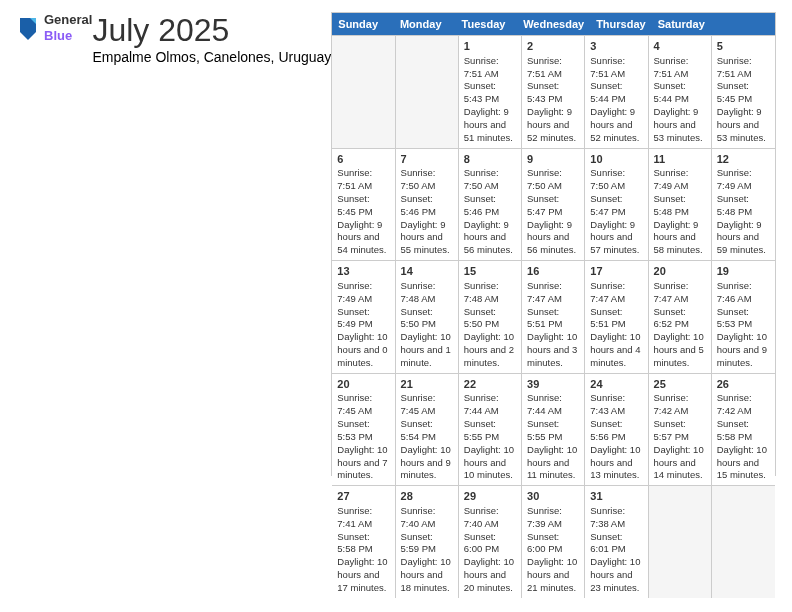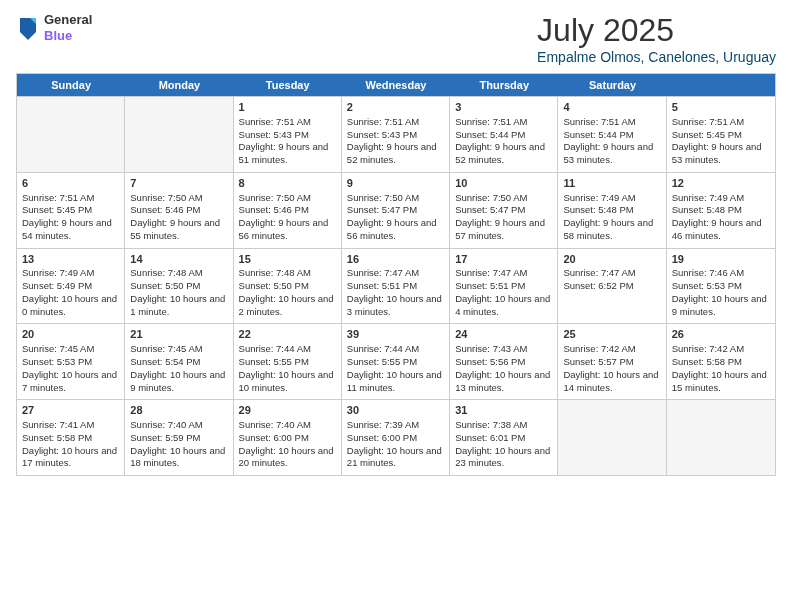--- a/index.html
+++ b/index.html
@@ -8,21 +8,21 @@
       height: 612px;
       font-family: Arial, sans-serif;
       background: #fff;
       overflow: hidden;
     }
     .page {
       width: 792px;
       height: 496px;
       padding: 12px 16px 20px 16px;
       display: flex;
-      flex-direction: column;
+      flex-direction: row;
     }
     .header {
       display: flex;
       justify-content: space-between;
       align-items: flex-start;
       margin-bottom: 8px;
     }
     .logo {
       display: flex;
       align-items: center;
@@ -44,39 +44,39 @@
     .title-block {
       text-align: left;
     }
     .main-title {
       font-size: 32px;
       color: #333;
       font-weight: normal;
     }
     .subtitle {
       font-size: 14px;
-      color: #0c4a6e;
+      color: #000000;
     }
     .calendar {
       flex: 1;
       display: flex;
       flex-direction: column;
       border: 1px solid #ccc;
     }
     .cal-header {
       display: grid;
       grid-template-columns: repeat(7, 1fr);
       background: #2a6fba;
     }
     .cal-header-cell {
       color: #fff;
       font-size: 11px;
       font-weight: bold;
       padding: 5px 6px;
-      text-align: center;
+      text-align: left;
     }
     .cal-body {
       flex: 1;
       display: flex;
       flex-direction: column;
     }
     .cal-row {
       display: grid;
       grid-template-columns: repeat(7, 1fr);
       flex: 1;
@@ -139,29 +139,29 @@
           <div class="cal-cell"><span class="day-num">4</span><span>Sunrise: 7:51 AM</span><br><span>Sunset: 5:44 PM</span><br><span>Daylight: 9 hours and 53 minutes.</span></div>
           <div class="cal-cell"><span class="day-num">5</span><span>Sunrise: 7:51 AM</span><br><span>Sunset: 5:45 PM</span><br><span>Daylight: 9 hours and 53 minutes.</span></div>
         </div>
         <div class="cal-row">
           <div class="cal-cell"><span class="day-num">6</span><span>Sunrise: 7:51 AM</span><br><span>Sunset: 5:45 PM</span><br><span>Daylight: 9 hours and 54 minutes.</span></div>
           <div class="cal-cell"><span class="day-num">7</span><span>Sunrise: 7:50 AM</span><br><span>Sunset: 5:46 PM</span><br><span>Daylight: 9 hours and 55 minutes.</span></div>
           <div class="cal-cell"><span class="day-num">8</span><span>Sunrise: 7:50 AM</span><br><span>Sunset: 5:46 PM</span><br><span>Daylight: 9 hours and 56 minutes.</span></div>
           <div class="cal-cell"><span class="day-num">9</span><span>Sunrise: 7:50 AM</span><br><span>Sunset: 5:47 PM</span><br><span>Daylight: 9 hours and 56 minutes.</span></div>
           <div class="cal-cell"><span class="day-num">10</span><span>Sunrise: 7:50 AM</span><br><span>Sunset: 5:47 PM</span><br><span>Daylight: 9 hours and 57 minutes.</span></div>
           <div class="cal-cell"><span class="day-num">11</span><span>Sunrise: 7:49 AM</span><br><span>Sunset: 5:48 PM</span><br><span>Daylight: 9 hours and 58 minutes.</span></div>
-          <div class="cal-cell"><span class="day-num">12</span><span>Sunrise: 7:49 AM</span><br><span>Sunset: 5:48 PM</span><br><span>Daylight: 9 hours and 46 minutes.</span></div>
+          <div class="cal-cell"><span class="day-num">12</span><span>Sunrise: 7:49 AM</span><br><span>Sunset: 5:48 PM</span><br><span>Daylight: 9 hours and 59 minutes.</span></div>
         </div>
         <div class="cal-row">
           <div class="cal-cell"><span class="day-num">13</span><span>Sunrise: 7:49 AM</span><br><span>Sunset: 5:49 PM</span><br><span>Daylight: 10 hours and 0 minutes.</span></div>
           <div class="cal-cell"><span class="day-num">14</span><span>Sunrise: 7:48 AM</span><br><span>Sunset: 5:50 PM</span><br><span>Daylight: 10 hours and 1 minute.</span></div>
           <div class="cal-cell"><span class="day-num">15</span><span>Sunrise: 7:48 AM</span><br><span>Sunset: 5:50 PM</span><br><span>Daylight: 10 hours and 2 minutes.</span></div>
           <div class="cal-cell"><span class="day-num">16</span><span>Sunrise: 7:47 AM</span><br><span>Sunset: 5:51 PM</span><br><span>Daylight: 10 hours and 3 minutes.</span></div>
           <div class="cal-cell"><span class="day-num">17</span><span>Sunrise: 7:47 AM</span><br><span>Sunset: 5:51 PM</span><br><span>Daylight: 10 hours and 4 minutes.</span></div>
-          <div class="cal-cell"><span class="day-num">20</span><span>Sunrise: 7:47 AM</span><br><span>Sunset: 6:52 PM</span><br></div>
+          <div class="cal-cell"><span class="day-num">20</span><span>Sunrise: 7:47 AM</span><br><span>Sunset: 6:52 PM</span><br><span>Daylight: 10 hours and 5 minutes.</span></div>
           <div class="cal-cell"><span class="day-num">19</span><span>Sunrise: 7:46 AM</span><br><span>Sunset: 5:53 PM</span><br><span>Daylight: 10 hours and 9 minutes.</span></div>
         </div>
         <div class="cal-row">
           <div class="cal-cell"><span class="day-num">20</span><span>Sunrise: 7:45 AM</span><br><span>Sunset: 5:53 PM</span><br><span>Daylight: 10 hours and 7 minutes.</span></div>
           <div class="cal-cell"><span class="day-num">21</span><span>Sunrise: 7:45 AM</span><br><span>Sunset: 5:54 PM</span><br><span>Daylight: 10 hours and 9 minutes.</span></div>
           <div class="cal-cell"><span class="day-num">22</span><span>Sunrise: 7:44 AM</span><br><span>Sunset: 5:55 PM</span><br><span>Daylight: 10 hours and 10 minutes.</span></div>
           <div class="cal-cell"><span class="day-num">39</span><span>Sunrise: 7:44 AM</span><br><span>Sunset: 5:55 PM</span><br><span>Daylight: 10 hours and 11 minutes.</span></div>
           <div class="cal-cell"><span class="day-num">24</span><span>Sunrise: 7:43 AM</span><br><span>Sunset: 5:56 PM</span><br><span>Daylight: 10 hours and 13 minutes.</span></div>
           <div class="cal-cell"><span class="day-num">25</span><span>Sunrise: 7:42 AM</span><br><span>Sunset: 5:57 PM</span><br><span>Daylight: 10 hours and 14 minutes.</span></div>
           <div class="cal-cell"><span class="day-num">26</span><span>Sunrise: 7:42 AM</span><br><span>Sunset: 5:58 PM</span><br><span>Daylight: 10 hours and 15 minutes.</span></div>

